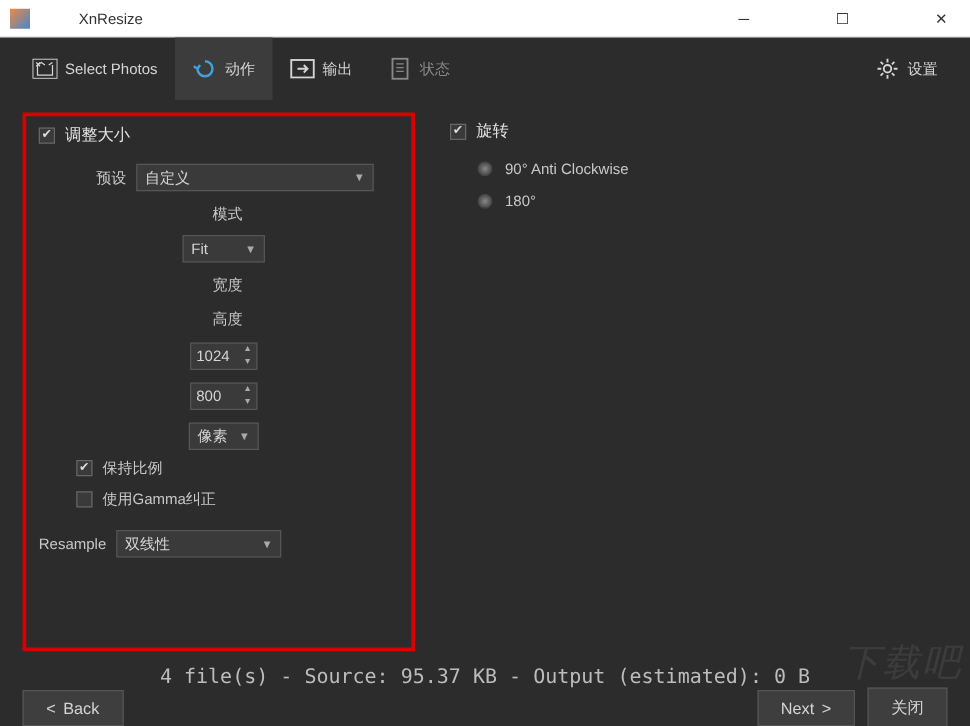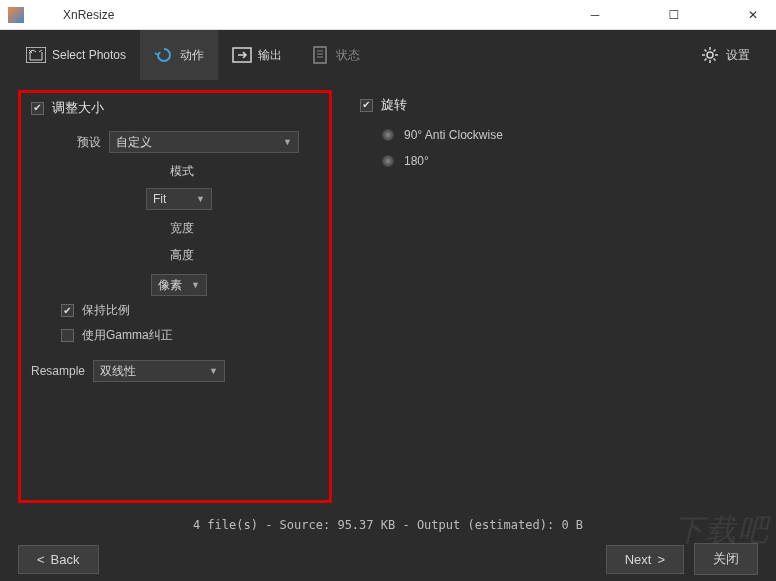--- a/index.html
+++ b/index.html
@@ -39,21 +39,21 @@
 .spin .arrows { display: flex; flex-direction: column; width: 14px; }
 .spin .arrows span { font-size: 7px; color: #aaa; text-align: center; line-height: 10px; cursor: default; }
 
 .chk-row { display: flex; align-items: center; gap: 8px; margin-bottom: 8px; padding-left: 30px; color: #c8c8c8; }
 
 .radio-list { display: flex; flex-direction: column; gap: 12px; padding-left: 22px; }
 .radio-row { display: flex; align-items: center; gap: 10px; color: #c8c8c8; }
 .radio { width: 12px; height: 12px; border-radius: 50%; background: radial-gradient(circle, #888 0%, #555 60%); border: 1px solid #444; }
 .radio.checked { background: radial-gradient(circle, #fff 0%, #bbb 40%, #555 80%); }
 
-.statusbar { height: 24px; color: #bcbcbc; font-size: 12px; display: flex; align-items: center; justify-content: center; font-family: monospace, "SimSun"; }
+.statusbar { height: 24px; color: #bcbcbc; font-size: 16px; display: flex; align-items: center; justify-content: center; font-family: monospace, "SimSun"; }
 
 .bottombar { height: 44px; display: flex; align-items: center; padding: 0 18px; gap: 10px; }
 .bottombar .spacer { flex: 1; }
 .btn { background: #3e3e3e; border: 1px solid #555; color: #d5d5d5; padding: 6px 18px; font-size: 13px; display: inline-flex; align-items: center; gap: 6px; cursor: default; }
 
 .watermark { position: absolute; right: 6px; bottom: 30px; color: rgba(255,255,255,0.08); font-size: 30px; font-style: italic; pointer-events: none; letter-spacing: 2px; }
 
 .indent1 { padding-left: 40px; }
 .indent2 { padding-left: 8px; flex-direction: column; }
 .wh-group { display: flex; align-items: center; gap: 10px; margin-bottom: 6px; }
@@ -142,20 +142,36 @@
           <span>Fit</span>
           <span class="caret">▼</span>
         </div>
       </div>
 
       <div class="wh-group indent2">
         <div class="wh-labels">
           <span class="lbl narrow">宽度</span>
           <span class="lbl narrow">高度</span>
         </div>
+        <div class="wh-fields">
+          <div class="spin">
+            <input value="1024" style="">
+            <div class="arrows">
+                <span>▲</span>
+                <span>▼</span>
+              </div>
+          </div>
+          <div class="spin">
+            <input value="800" style="">
+            <div class="arrows">
+                <span>▲</span>
+                <span>▼</span>
+              </div>
+          </div>
+        </div>
         <div class="select" style="width:56px">
           <span>像素</span>
           <span class="caret">▼</span>
         </div>
       </div>
 
       <div class="chk-row">
         <span class="chk checked"></span>
         <span>保持比例</span>
       </div>

